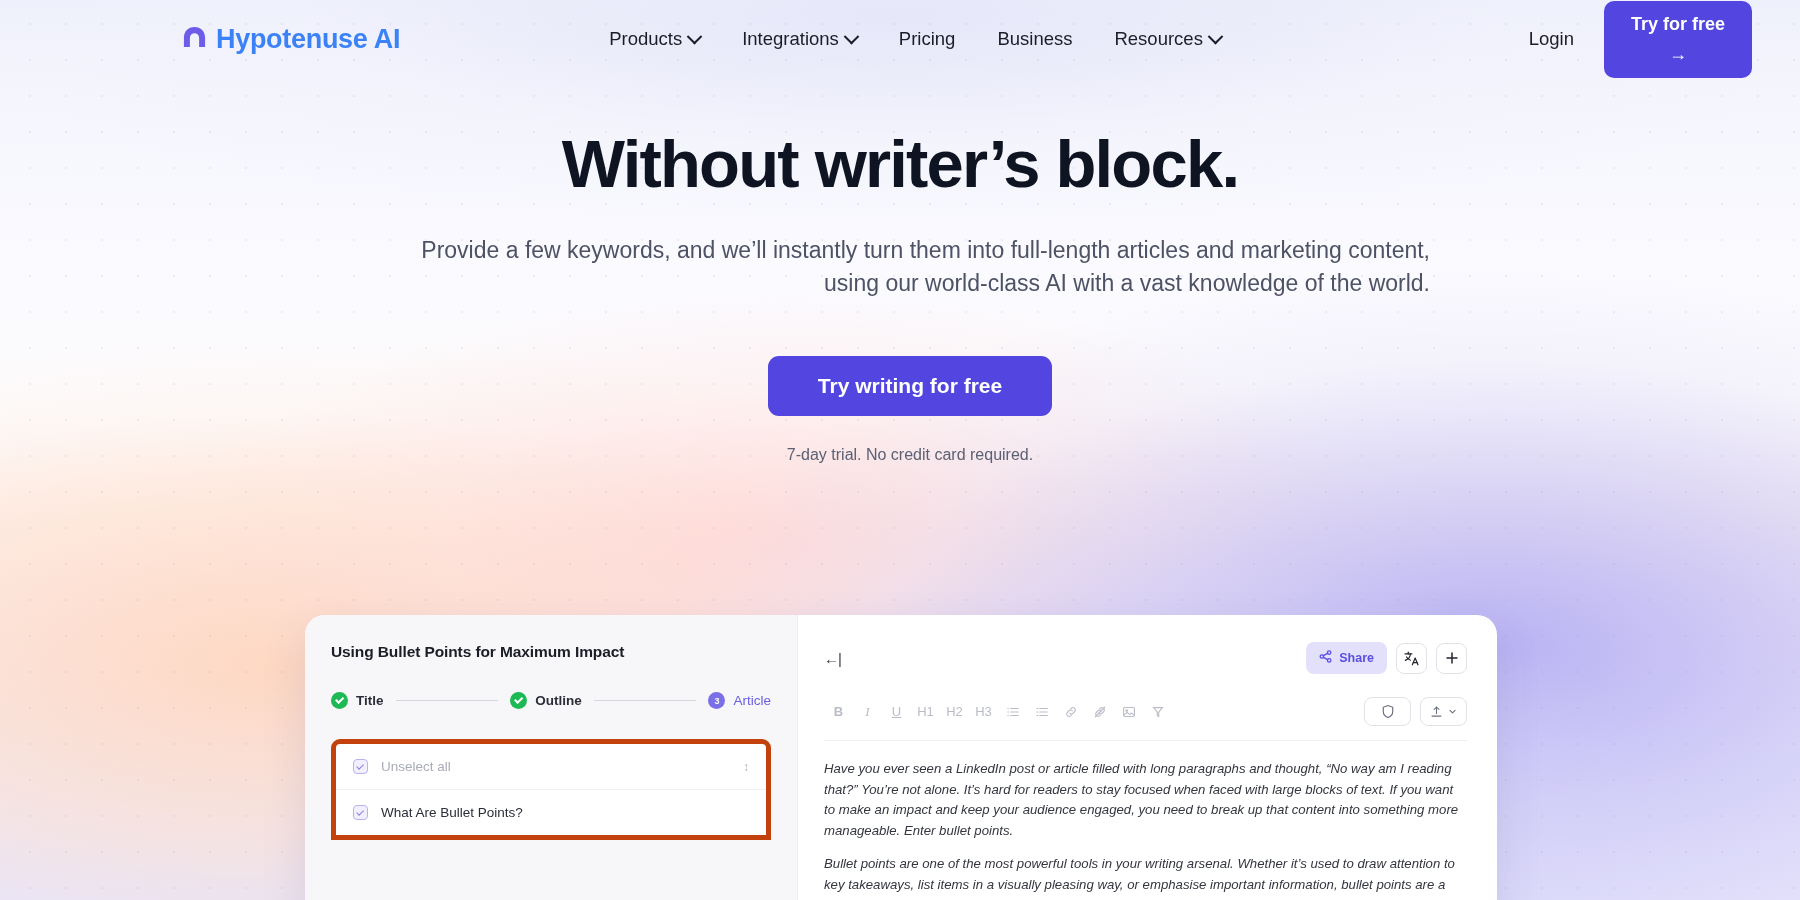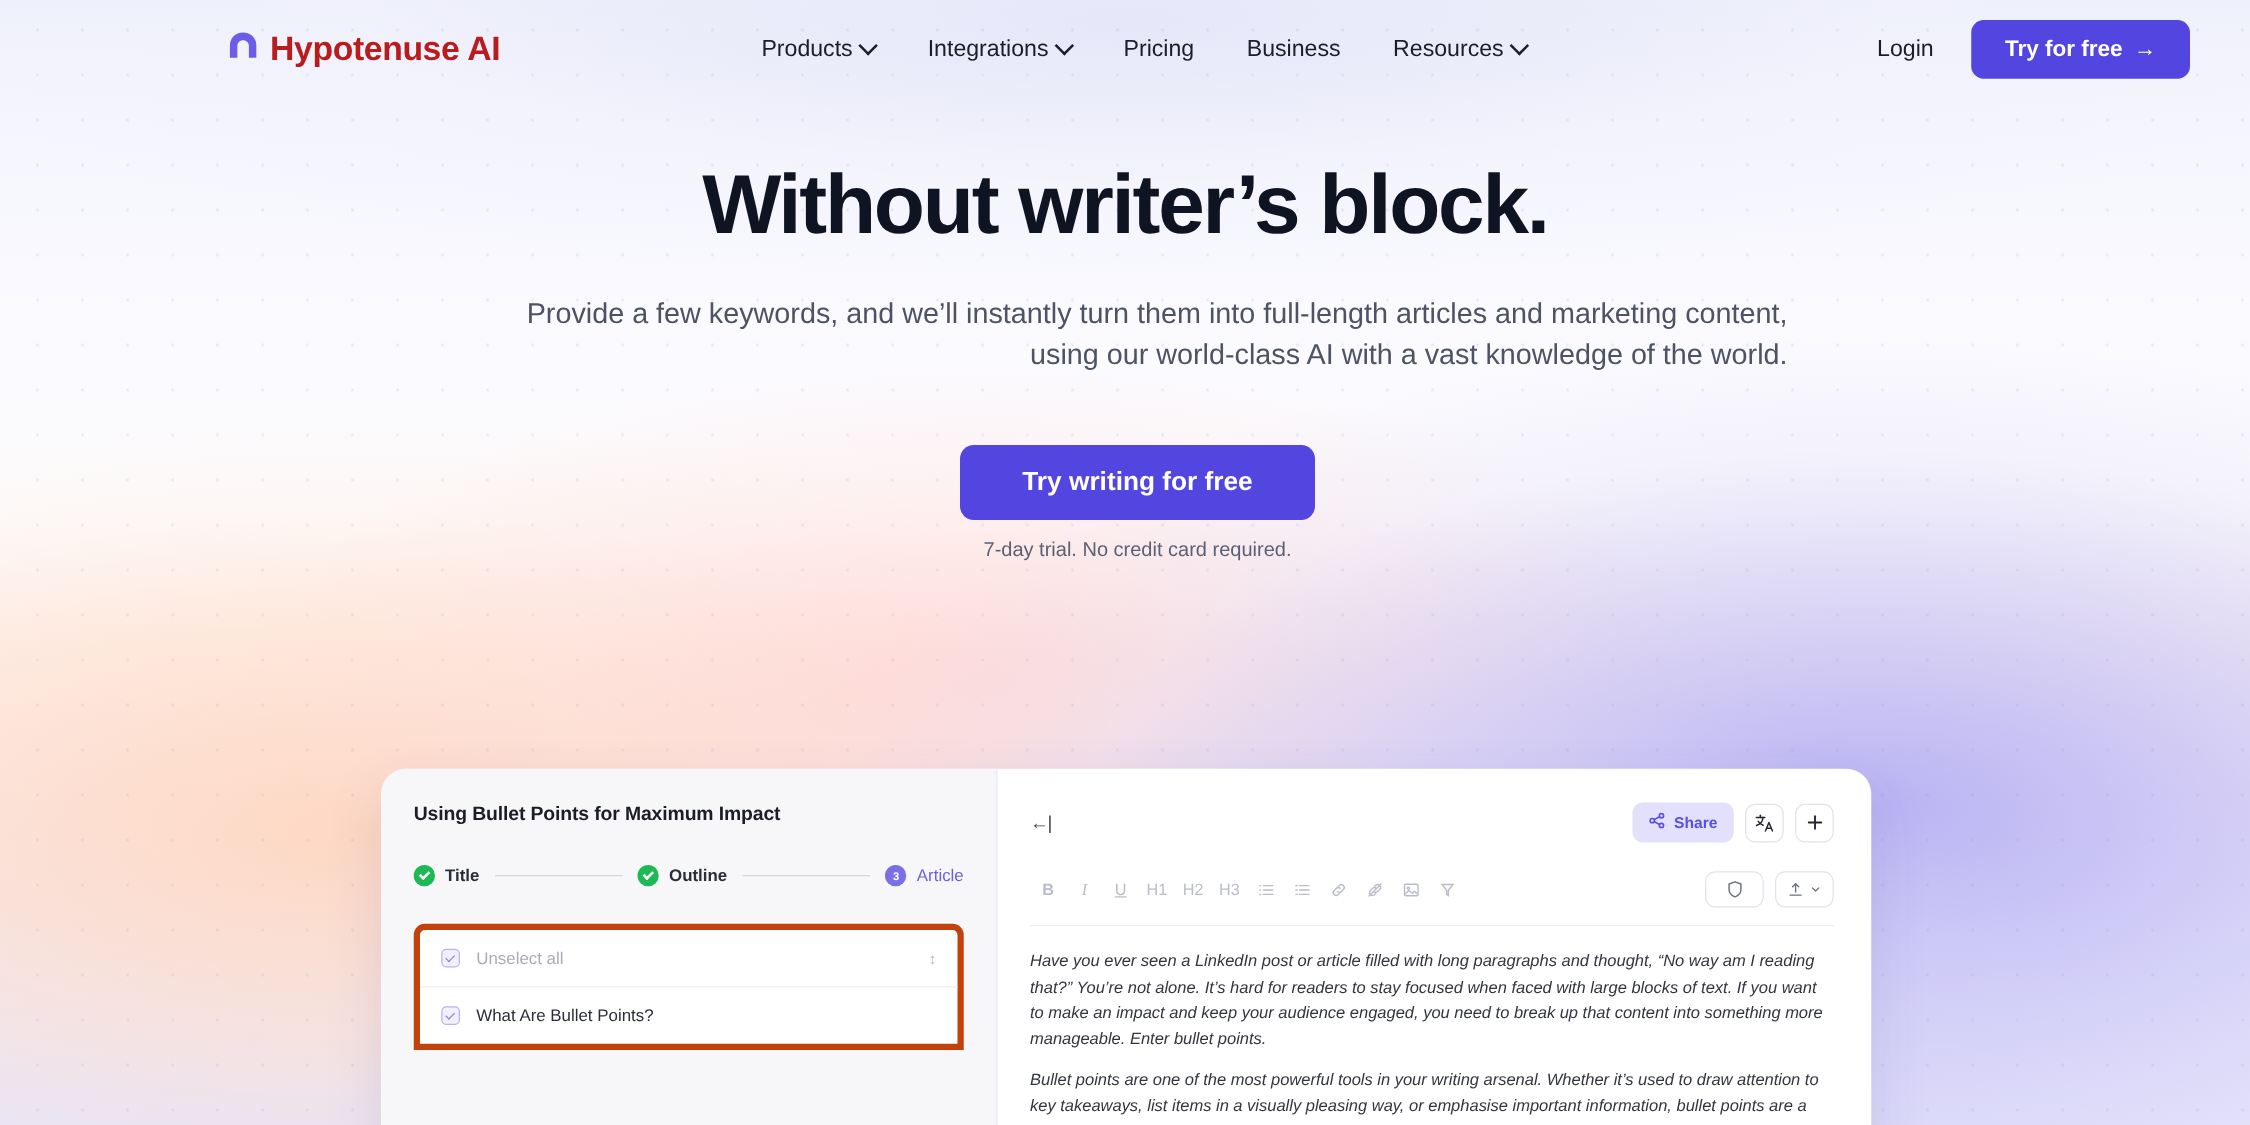--- a/index.html
+++ b/index.html
@@ -89,21 +89,21 @@
   #brand {
     display: flex;
     align-items: center;
     gap: 9px;
     cursor: pointer;
   }
   #brand .logo-mark { display: block; }
   #brand .brand-text {
     font-size: 27px;
     font-weight: bold;
-    color: #b91c1c;
+    color: #3b82f6;
     letter-spacing: -0.3px;
     white-space: nowrap;
   }
 
   #nav-links {
     display: flex;
     align-items: center;
     gap: 0;
     margin-left: 188px;
   }
@@ -145,20 +145,21 @@
     font-weight: bold;
     border: none;
     border-radius: 10px;
     padding: 13px 27px;
     cursor: pointer;
     display: flex;
     align-items: center;
     gap: 9px;
     white-space: nowrap;
     font-family: "Liberation Sans", sans-serif;
+    flex-direction: column;
   }
 
   
   #hero {
     position: relative;
     z-index: 5;
     text-align: center;
     padding-top: 52px;
   }
   #headline {
@@ -185,21 +186,21 @@
     color: #ffffff;
     font-size: 21px;
     font-weight: bold;
     border: none;
     border-radius: 11px;
     padding: 18px 50px;
     cursor: pointer;
     font-family: "Liberation Sans", sans-serif;
   }
   #cta-note {
-    margin-top: 16px;
+    margin-top: 30px;
     font-size: 16px;
     color: #5b6073;
   }
 
   
   #app-card {
     position: absolute;
     left: 305px;
     top: 615px;
     width: 1192px;

